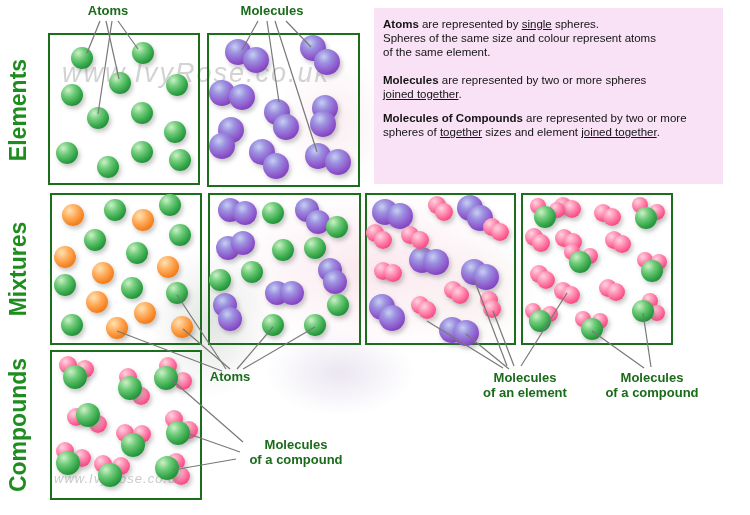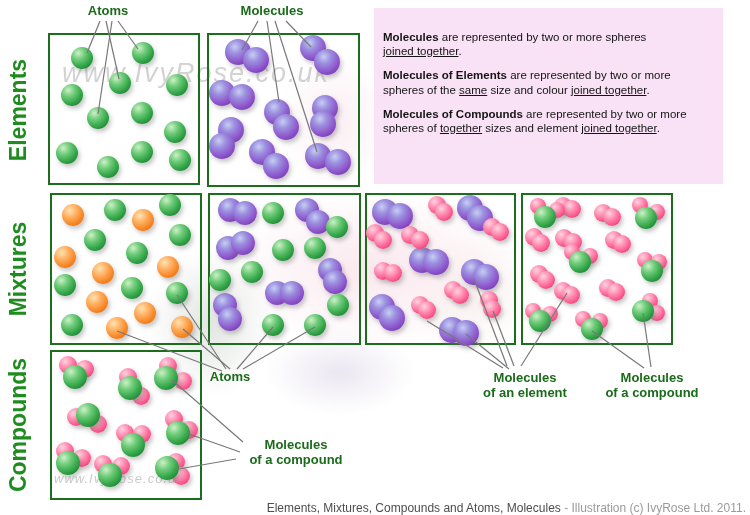--- a/index.html
+++ b/index.html
@@ -267,25 +267,23 @@
 
   <div class="ann" style="left:180px;top:369px;width:100px;">Atoms</div>
   <div class="ann" style="left:226px;top:437px;width:140px;">Molecules
 of a compound</div>
   <div class="ann" style="left:455px;top:370px;width:140px;">Molecules
 of an element</div>
   <div class="ann" style="left:582px;top:370px;width:140px;">Molecules
 of a compound</div>
 
   <div id="infobox">
+      <p style="white-space: pre-line;"><span class="b">Atoms</span><span> are represented by </span><span class="u">single</span><span> spheres.
+Spheres of the same size and colour represent atoms
+of the same element.</span></p>
       <p style="white-space: pre-line; margin-top: 13px;"><span class="b">Molecules</span><span> are represented by two or more spheres
 </span><span class="u">joined together</span><span>.</span></p>
-      <p style="white-space: pre-line;"><span class="b">Molecules of Elements</span><span> are represented by two or more
-spheres of the </span><span class="u">same</span><span> size and colour  </span><span class="u">joined together</span><span>.</span></p>
       <p style="white-space: pre-line;"><span class="b">Molecules of Compounds</span><span> are represented by two or more
 spheres of </span><span class="u">together</span><span> sizes and element  </span><span class="u">joined together</span><span>.</span></p>
     </div>
 
-  <div id="caption">
-    <span class="cmain">Elements, Mixtures, Compounds and Atoms, Molecules</span><span class="csub"> - Illustration (c) IvyRose Ltd. 2011.</span>
-  </div>
 
 </div>
 
 </body></html>

